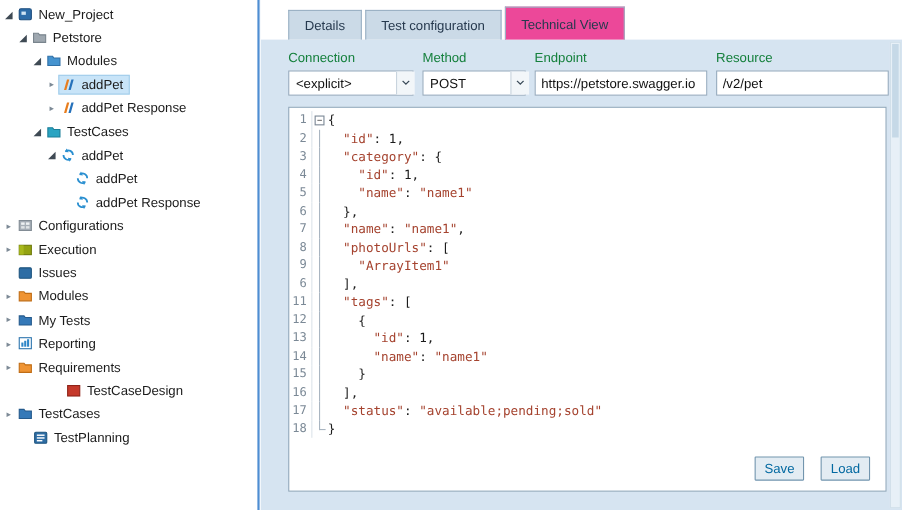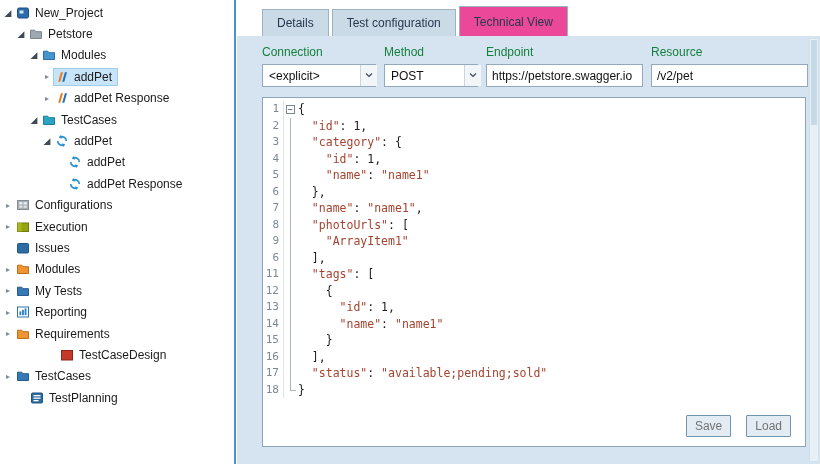--- a/index.html
+++ b/index.html
@@ -57,21 +57,21 @@
   .foldbox { position:absolute; left:2px; top:3.5px; width:9px; height:9px; background:#fff;
              border:1px solid #7b8795; font-size:8px; line-height:7px; text-align:center; color:#333; }
   .fold-mid::before { content:""; position:absolute; left:6px; top:0; bottom:0; border-left:1px solid #a9b5c1; }
   .fold-end::before { content:""; position:absolute; left:6px; top:0; height:8px; width:5px;
                       border-left:1px solid #a9b5c1; border-bottom:1px solid #a9b5c1; }
   .code { white-space:pre; color:#1c1c1c; }
   .code .str { color:#a5432f; }
   .code .num { color:#1c1c1c; }
 
   .editor-buttons { position:absolute; right:14px; bottom:9px; display:flex; gap:15px; }
-  .btn { min-width:34px; height:22px; padding:0 8px; font-size:12px; color:#737373;
+  .btn { min-width:34px; height:22px; padding:0 8px; font-size:12px; color:#0369a1;
          background:#e3ecf3; border:1px solid #7295ae; border-radius:1px;
          font-family:"Liberation Sans",sans-serif; }
 
   .vscroll { position:absolute; right:1px; top:38px; bottom:2px; width:10px;
              background:#e7f0f7; border:1px solid #d2e0ea; }
   .vthumb { margin:1px; height:85px; background:#c6d9e7; }
 </style>
 </head>
 <body>
 

